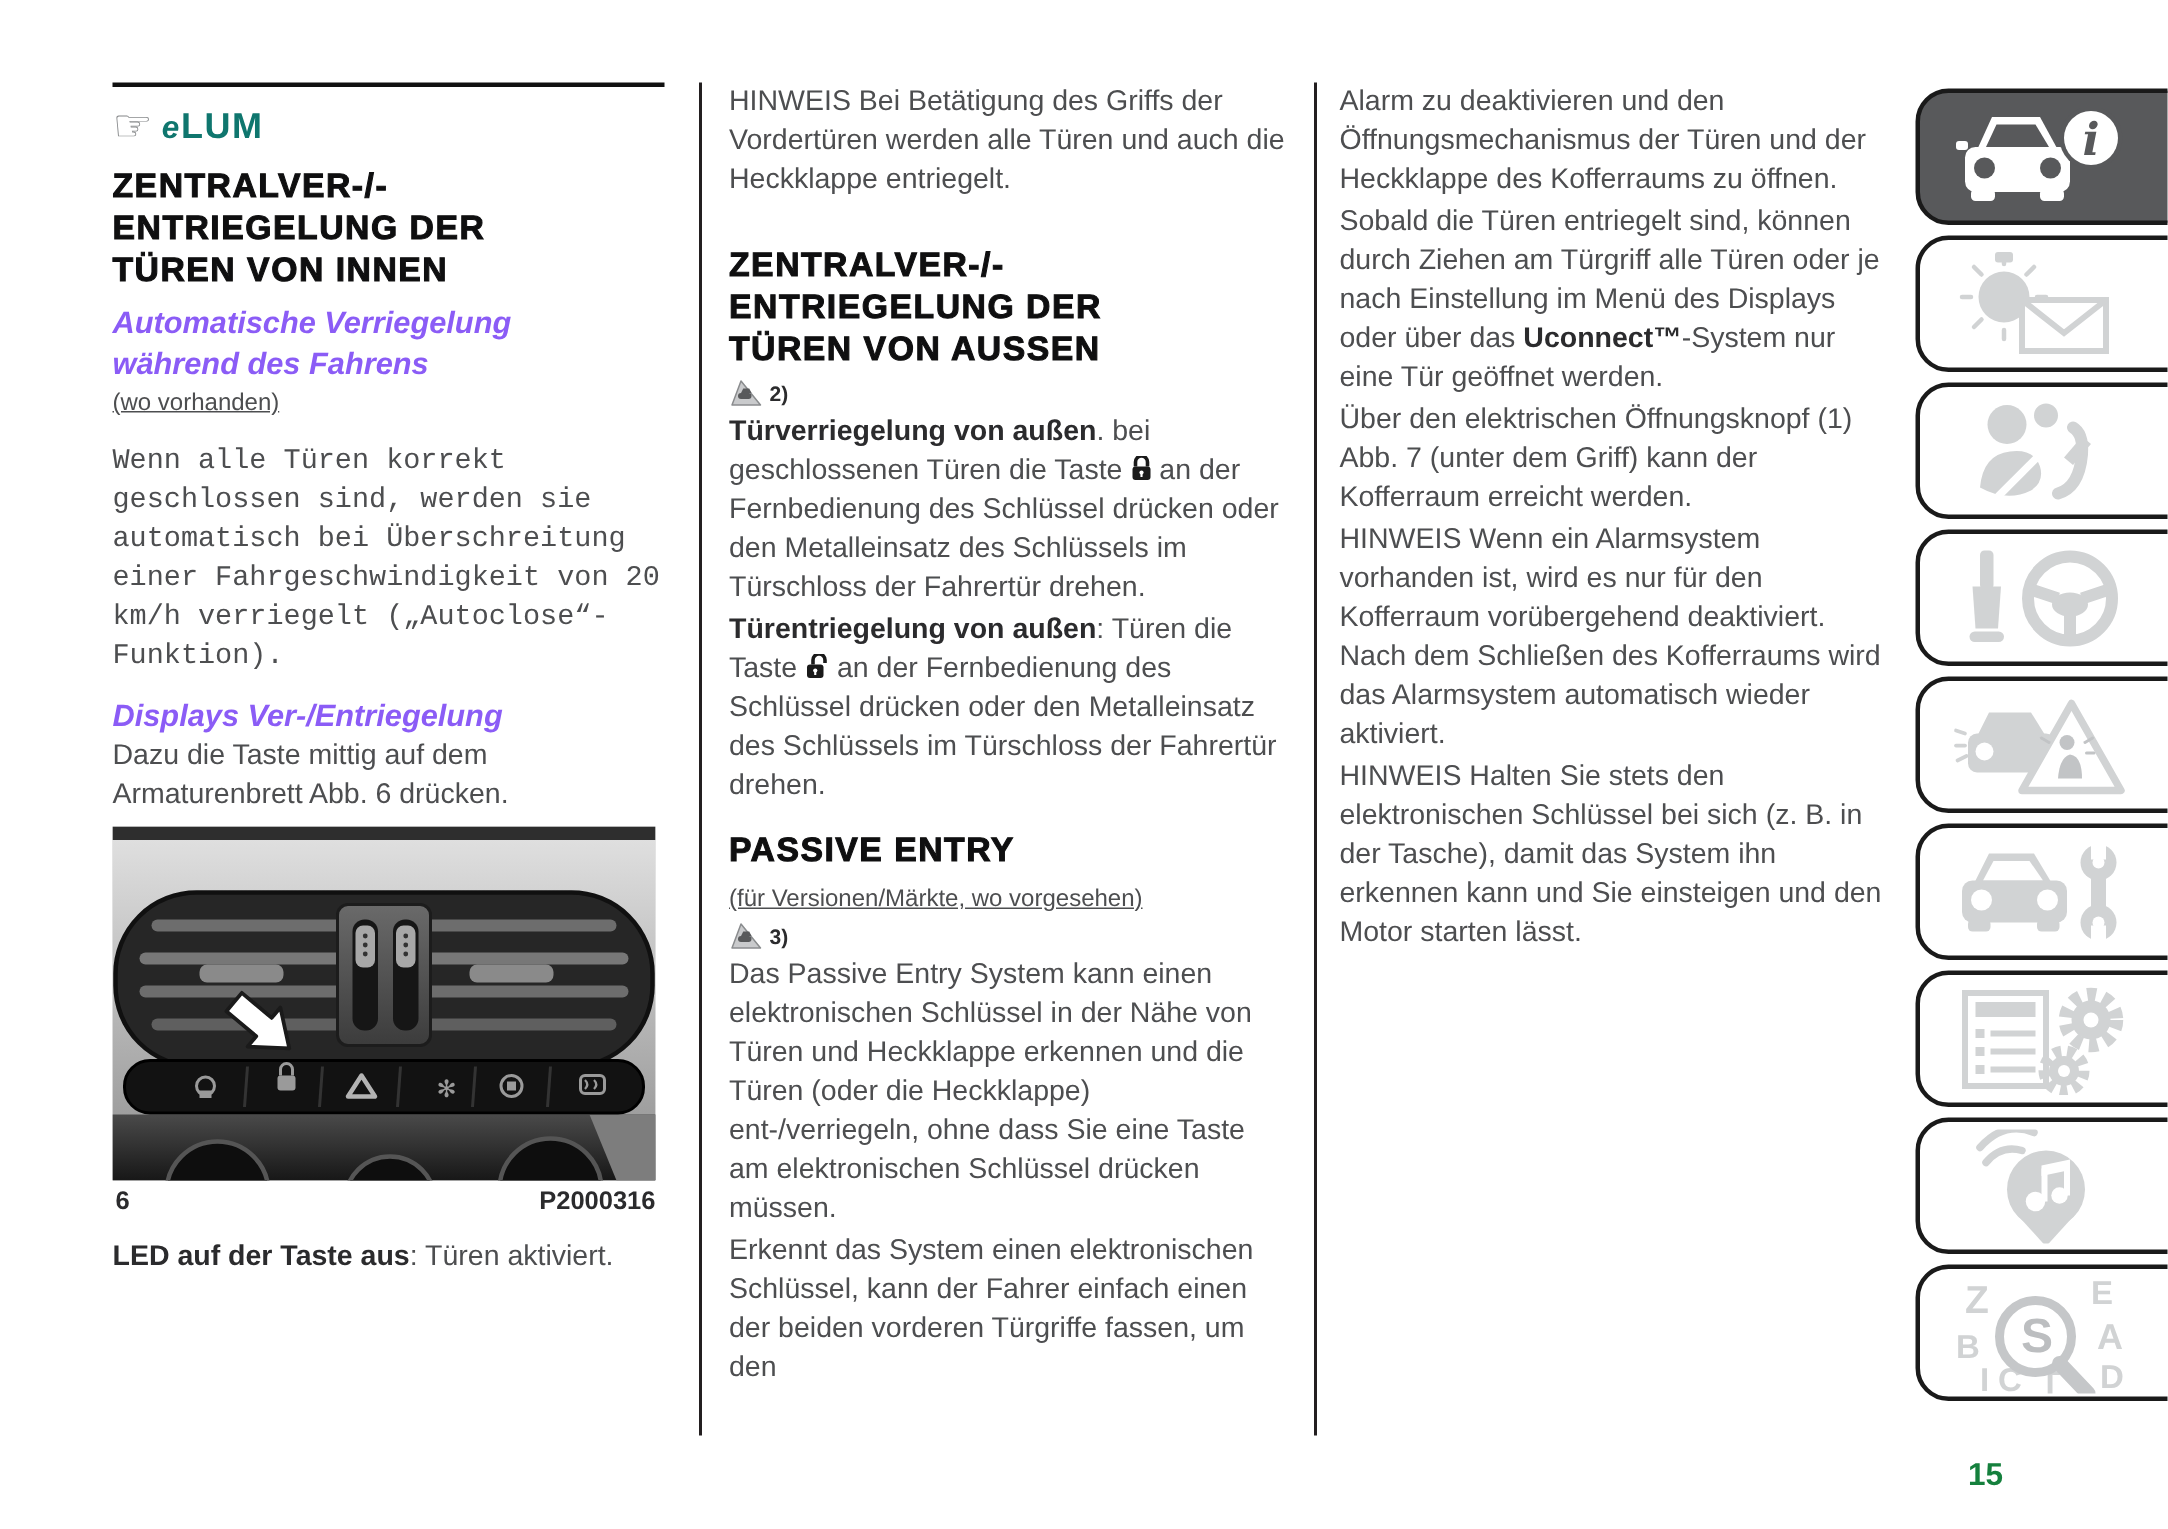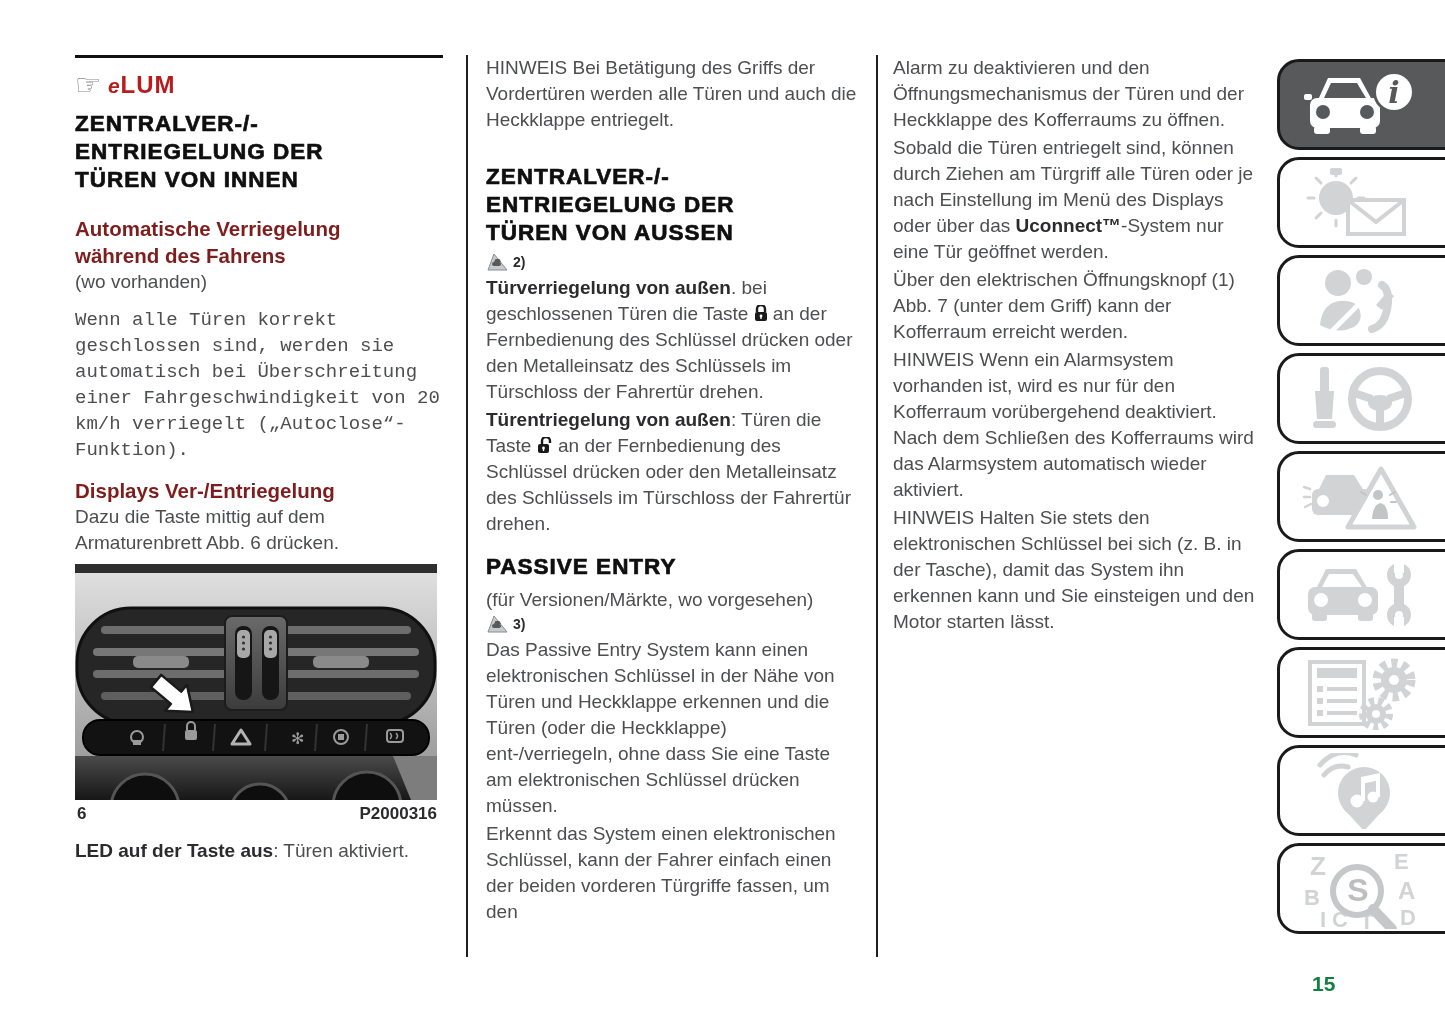--- a/index.html
+++ b/index.html
@@ -16,32 +16,32 @@
   .vrule1{left:466px;}
   .vrule2{left:876px;}
 
   .page-title{
     font-size:29px;font-weight:700;letter-spacing:2px;color:#111;
     -webkit-text-stroke:0.7px #111;margin:0 0 8px 0;line-height:1;
   }
   .title-rule{height:3px;background:#111;width:368px;margin-bottom:12px;}
   .elum{display:flex;align-items:center;gap:6px;margin:2px 0 10px 0;}
   .elum .hand{font-size:30px;color:#8a8c8e;line-height:1;}
-  .elum .wordmark{font-size:24px;font-weight:700;color:#b91c1c;letter-spacing:1px;}
+  .elum .wordmark{font-size:24px;font-weight:700;color:#0f766e;letter-spacing:1px;}
   .elum .wordmark .e{font-style:italic;font-weight:700;font-size:21px;}
 
   h2.section{
     font-size:22.5px;line-height:28px;font-weight:700;color:#0f0f10;
     -webkit-text-stroke:0.7px #0f0f10;letter-spacing:1px;margin:14px 0 6px 0;
   }
-  h3.sub{font-size:20.5px;line-height:27px;font-weight:700;color:#7f1d1d;margin:21px 0 0 0;}
+  h3.sub{font-size:20.5px;line-height:27px;font-weight:700;color:#8b5cf6;margin:8px 0 0 0;font-style:italic;}
   p.body{font-size:19px;line-height:26px;margin:0 0 2px 0;}
   p.spaced{margin-top:12px;font-family:Liberation Mono, monospace;}
   .b{font-weight:700;color:#2b2b2d;}
-  .note{font-size:19px;line-height:26px;margin:0;}
+  .note{font-size:16px;line-height:26px;margin:0;text-decoration:underline;}
 
   .warnref{display:flex;align-items:center;gap:5px;margin:2px 0 4px 0;}
   .warnref .num{font-weight:700;font-size:14px;color:#2b2b2d;}
   .inline-icon{display:inline-block;vertical-align:-2px;}
 
   
   .figure{width:362px;height:236px;margin-top:8px;background:#cfcfcf;position:relative;}
   .figcap{display:flex;justify-content:space-between;font-weight:700;color:#2b2b2d;
           font-size:17px;margin:4px 2px 14px 2px;width:360px;}
 

